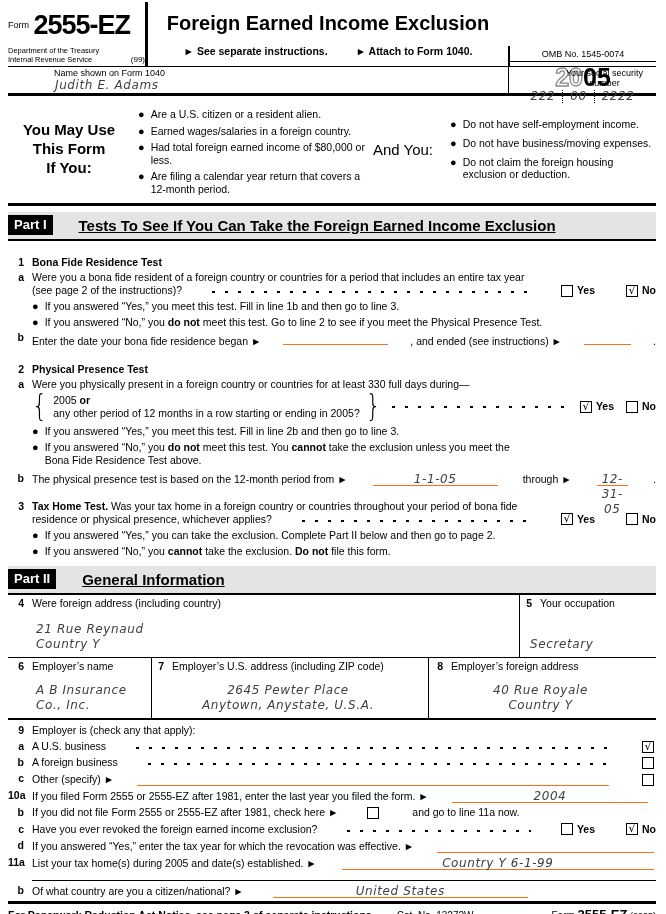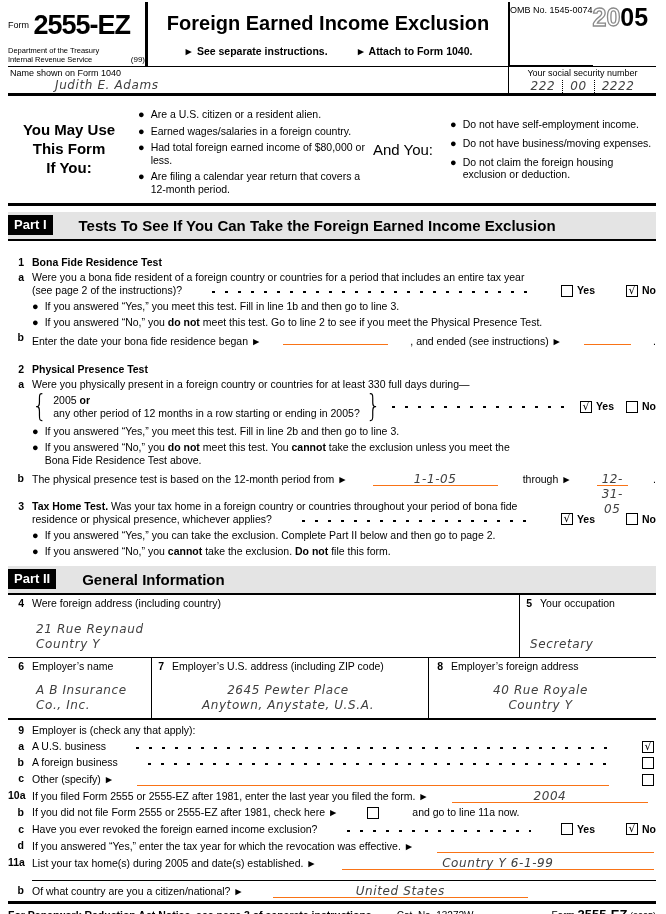--- a/index.html
+++ b/index.html
@@ -12,49 +12,49 @@
   .header { display:flex; align-items:stretch; height:64px; }
   .h-left { width:140px; padding-top:8px; border-right:3px solid #000; }
   .form-word { font-size:9px; display:inline-block; vertical-align:top; margin-top:10px; }
   .form-number { font-size:27px; font-weight:bold; letter-spacing:-1px; }
   .dept { font-size:7.5px; line-height:1.25; margin-top:5px; display:flex; }
   .dept .lines { flex:1; }
   .dept .code { align-self:flex-end; font-size:8px; }
   .h-center { flex:1; text-align:center; padding-top:10px; }
   .main-title { font-size:20px; font-weight:bold; }
   .sub-notes { font-size:10.5px; font-weight:bold; margin-top:10px; display:flex; justify-content:center; gap:28px; }
-  .h-right { width:148px; border-left:2px solid #000; text-align:center; display:flex; flex-direction:row; }
+  .h-right { width:148px; border-left:2px solid #000; text-align:center; display:flex; flex-direction:column;margin-top:44px; }
   .omb { font-size:9px; padding:3px 0 2px; border-bottom:1px solid #000; }
   .year { font-size:25px; font-weight:bold; line-height:1; margin-top:3px; }
   .year-outline { color:#fff; -webkit-text-stroke:1.3px #8a8a8a; }
   .attach-seq { font-size:9px; text-align:left; padding-left:14px; line-height:1.15; margin-top:1px; }
   .attach-no { font-size:11px; font-weight:bold; }
 
   
   .name-row { display:flex; border-top:1px solid #000; border-bottom:3px solid #000; height:30px; }
   .name-cell { flex:1; padding:1px 0 0 2px; }
-  .small-label { font-size:9px; }
+  .small-label { font-size:9px;margin-left:44px; }
   .hw { font-family:"DejaVu Sans", sans-serif; font-style:italic; color:#404040; letter-spacing:0.6px; font-size:12px; }
   .name-value { margin-left:45px; }
   .ssn-cell { width:148px; border-left:1px solid #000; text-align:center; padding-top:1px; }
   .ssn-value { display:flex; justify-content:center; align-items:center; margin-top:1px; }
   .ssn-sep { border-left:1px dotted #000; height:13px; margin:0 7px; }
 
   
   .elig { display:flex; padding:8px 0 8px 2px; border-bottom:3px solid #000; height:110px; }
   .elig-left { width:118px; font-size:15px; font-weight:bold; text-align:center; align-self:center; line-height:1.25; }
   .bullets-1 { width:232px; margin-left:10px; }
   .bullet { display:flex; gap:6px; font-size:10.5px; line-height:1.2; margin:4px 0; }
   .bdot { font-size:11px; line-height:1.1; }
   .and-you { width:66px; font-size:15px; font-weight:normal; align-self:center; text-align:center; }
   .bullets-2 { flex:1; margin-left:14px; align-self:center; }
   .bullets-2 .bullet { margin:6px 0; }
 
   
-  .part-bar { display:flex; align-items:center; background:#e4e4e4; border-bottom:2px solid #000; margin-top:6px; padding:3px 0 4px; }
+  .part-bar { display:flex; align-items:center; background:#e4e4e4; border-bottom:2px solid #000; margin-top:6px; padding:3px 0 4px;text-decoration:underline; }
   .part-label { background:#000; color:#fff; font-weight:bold; font-size:13px; padding:2px 6px 3px; margin-right:26px; }
   .part-title { font-weight:bold; font-size:15px; }
 
   
   .p1 { font-size:10.5px; line-height:1.24; }
   .qhead { display:flex; font-weight:bold; margin-top:15px; }
   .lnum { width:24px; font-weight:bold; text-align:right; padding-right:8px; flex:none; }
   .qline { display:flex; margin-top:2px; }
   .qbody { flex:1; }
   .row { display:flex; align-items:flex-end;gap:19px; }

